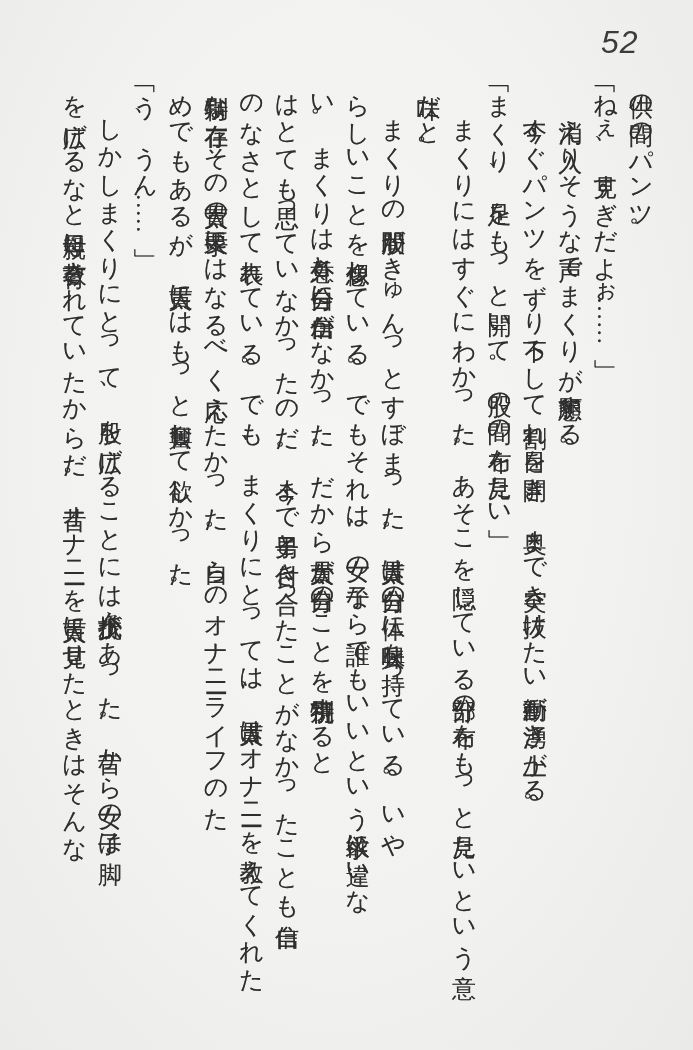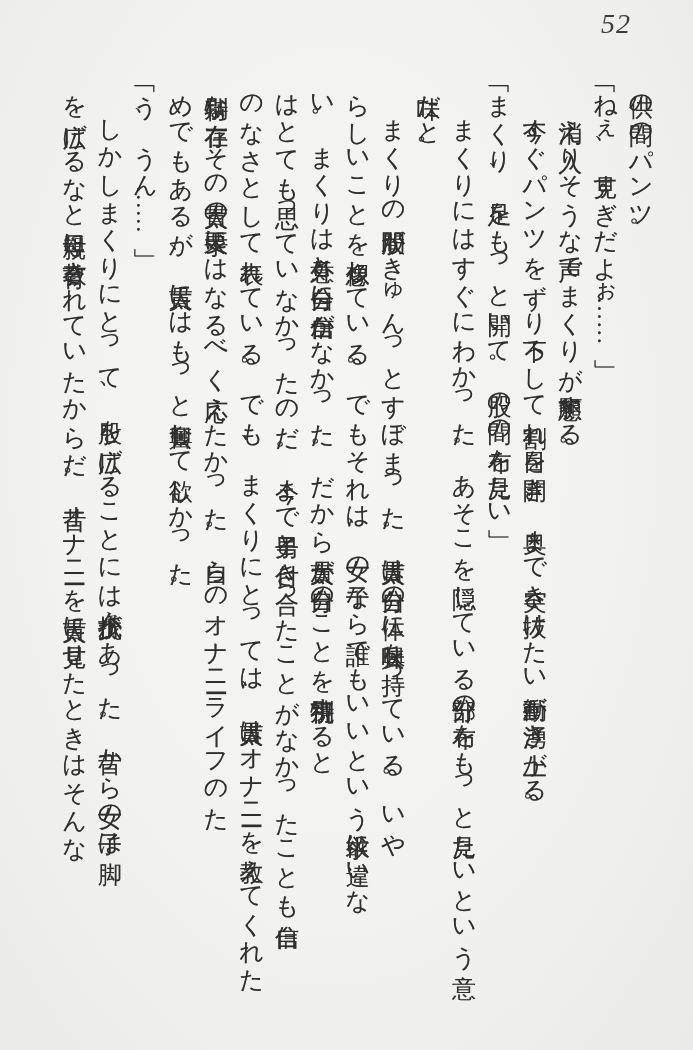--- a/index.html
+++ b/index.html
@@ -10,27 +10,27 @@
   .page {
     position: relative;
     width: 693px;
     height: 1050px;
     overflow: hidden;
     background: radial-gradient(ellipse at 48% 42%, #f5f5f3 0%, #f2f2f0 55%, #eaeae8 100%);
     font-family: "Liberation Serif", "DejaVu Serif", serif;
   }
   .page-number {
     position: absolute;
-    top: 8px;
+    top: 24px;
     left: 601px;
-    font-size: 28px;
+    font-size: 32px;
     font-style: italic;
     color: #3c3c3c;
     letter-spacing: 1px;
-    font-family: Liberation Serif, serif;
+    font-family: Liberation Sans, sans-serif;
   }
   .page-text {
     position: absolute;
     top: 78px;
     right: 35px;
     height: 942px;
     writing-mode: vertical-rl;
     text-orientation: mixed;
     font-size: 24px;
     line-height: 35.4px;

